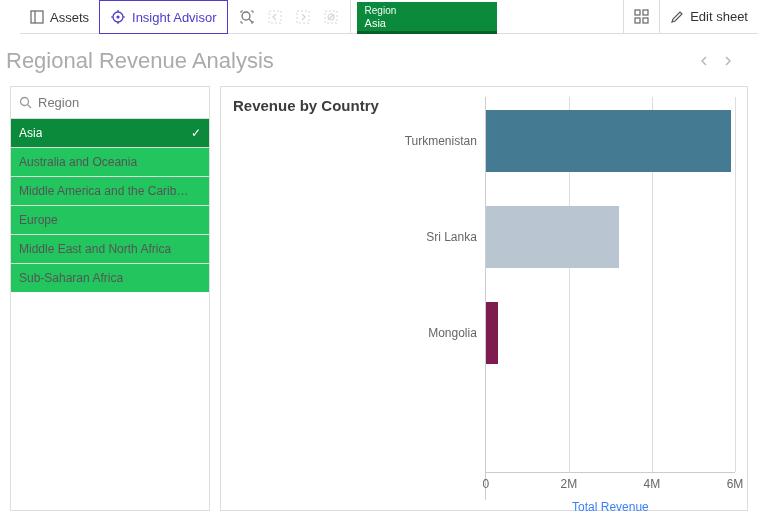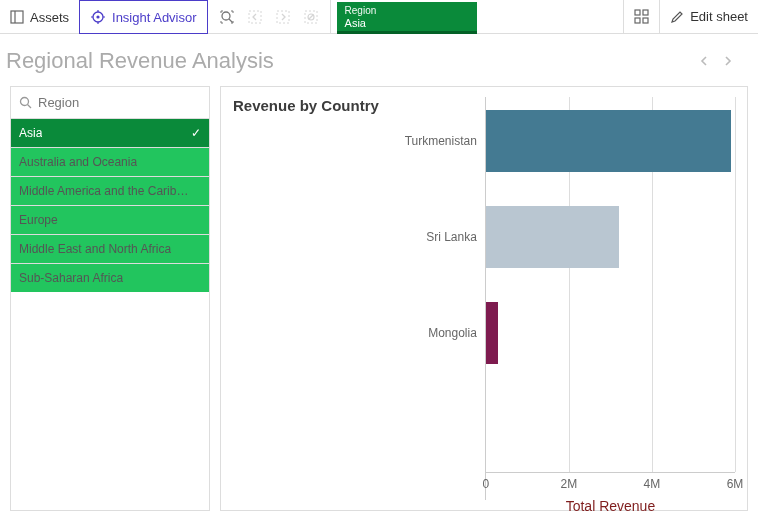--- a/index.html
+++ b/index.html
@@ -1,17 +1,17 @@
 <!DOCTYPE html>
 <html><head>
 <meta charset="utf-8">
 <style>
   * { box-sizing: border-box; margin: 0; padding: 0; }
   body { font-family: "Segoe UI", Arial, sans-serif; font-size: 13px; color: #333; background: #fff; width: 758px; height: 523px; overflow: hidden; }
-  .toolbar { display: flex; align-items: stretch; height: 34px; border-bottom: 1px solid #ddd; }
+  .toolbar { display: flex; align-items: stretch; height: 34px; border-bottom: 1px solid #ddd; margin-left: 20px; }
   .tb-btn { display: flex; align-items: center; gap: 6px; padding: 0 10px; height: 34px; border-right: 1px solid #ddd; cursor: pointer; }
   .tb-btn svg { flex-shrink: 0; }
   .tb-insight { border: 1px solid #4b3cc9; color: #4b3cc9; margin-left: -1px; }
   .tb-icons { display: flex; align-items: center; gap: 6px; padding: 0 8px; border-right: 1px solid #ddd; }
   .tb-icons .icn { width: 22px; height: 22px; display: flex; align-items: center; justify-content: center; color: #888; cursor: pointer; }
   .tb-icons .icn.dis { opacity: .35; cursor: default; }
   .filter-pill { display:flex; flex-direction:column; justify-content:center; background:#0a8a3a; color:#fff; width:140px; padding:2px 8px; height:30px; margin:2px 0 2px 6px; position:relative; font-size:11px; line-height:12px; cursor:pointer; }
   .filter-pill .ft { font-size:10px; opacity:.95; }
   .filter-pill::after { content:""; position:absolute; left:0; right:0; bottom:-2px; height:3px; background:#046127; }
   .tb-spacer { flex:1; }
@@ -33,21 +33,21 @@
   .chart-body { flex:1; position:relative; display:flex; }
   .y-labels { width:106px; position:relative; }
   .y-label { position:absolute; right:8px; font-size:12px; color:#666; text-align:right; width:100px; transform:translateY(-50%); }
   .plot { flex:1; position:relative; border-left:1px solid #ccc; }
   .grid { position:absolute; top:0; bottom:28px; left:0; right:0; }
   .gridline { position:absolute; top:0; bottom:0; width:1px; background:#ddd; }
   .bars { position:absolute; top:0; bottom:28px; left:0; right:0; }
   .bar { position:absolute; height:62px; transform:translateY(-50%); }
   .x-axis { position:absolute; left:0; right:0; bottom:0; height:28px; border-top:1px solid #ccc; }
   .x-tick { position:absolute; top:4px; font-size:12px; color:#666; transform:translateX(-50%); }
-  .x-title { position:absolute; bottom:-14px; left:50%; transform:translateX(-50%); font-size:14px; color:#7f1d1d; }
+  .x-title { position:absolute; bottom:-14px; left:50%; transform:translateX(-50%); font-size:12px; color:#3b82f6; }
 </style>
 </head>
 <body>
 
 <div class="toolbar">
   <div class="tb-btn">
     <svg width="14" height="14" viewBox="0 0 14 14">
         <rect x="1" y="1" width="12" height="12" fill="none" stroke="#666" stroke-width="1.2"></rect>
         <line x1="5" y1="1" x2="5" y2="13" stroke="#666" stroke-width="1.2"></line>
       </svg>

